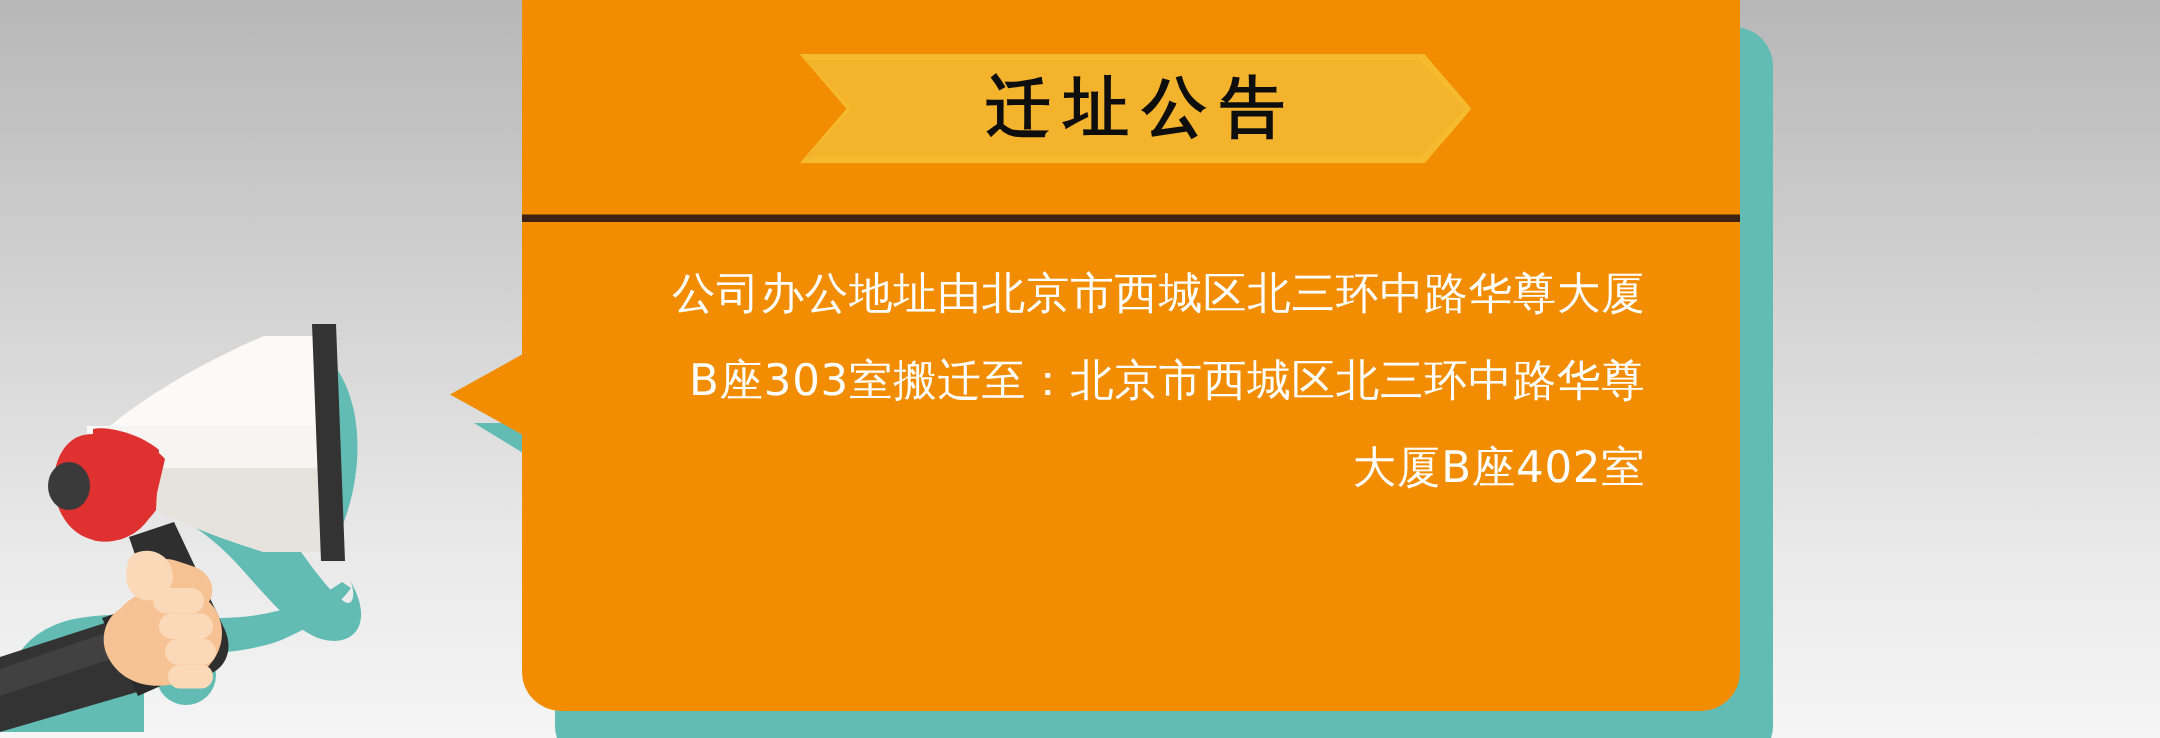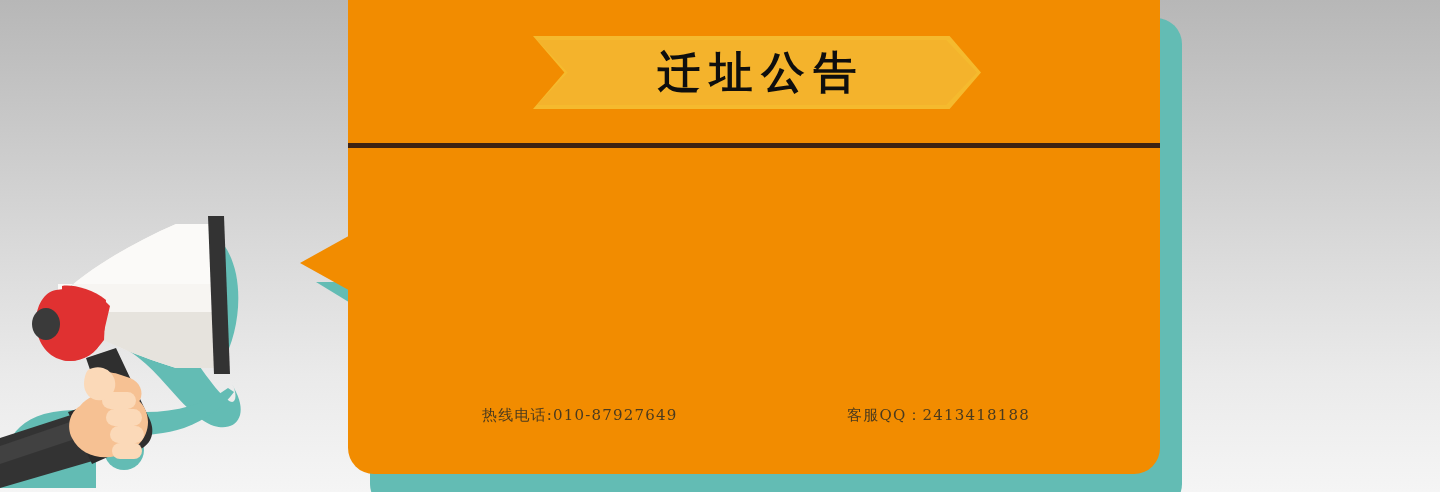--- a/index.html
+++ b/index.html
@@ -204,19 +204,16 @@
   <div class="tail"></div>
 
   <div class="card">
     <div class="card-divider"></div>
   </div>
 
   <div class="ribbon"></div>
   <div class="ribbon-inner"></div>
   <div class="ribbon-title">迁址公告</div>
 
-
-  <div class="footer">
-    <span class="hotline">热线电话:010-87927649</span>
-    <span class="qq">客服QQ：2413418188</span>
-  </div>
+  <div class="body-copy">公司办公地址由北京市西城区北三环中路华尊大厦B座303室搬迁至：北京市西城区北三环中路华尊大厦B座402室</div>
+
 
 </div>
 
 </body></html>

